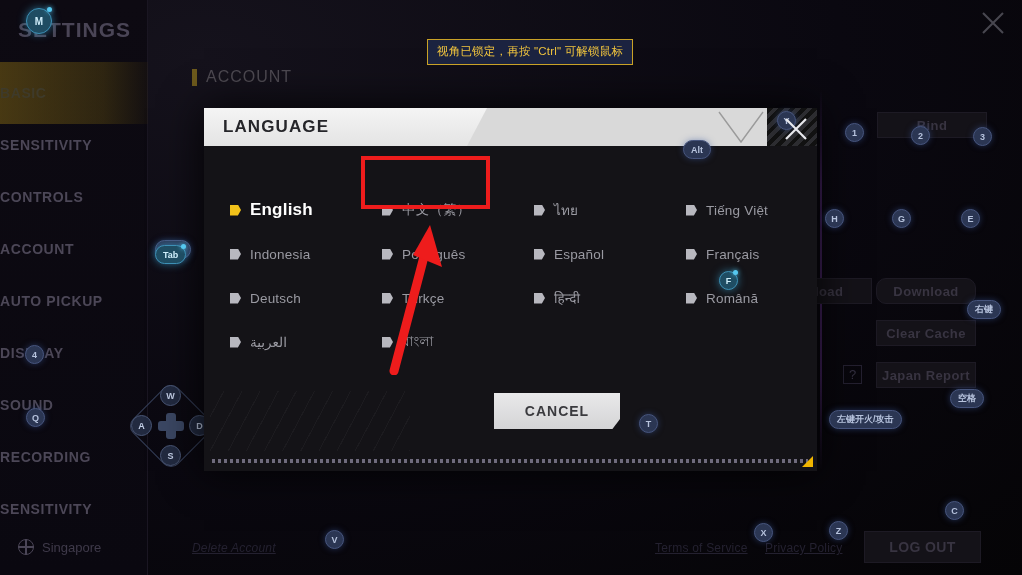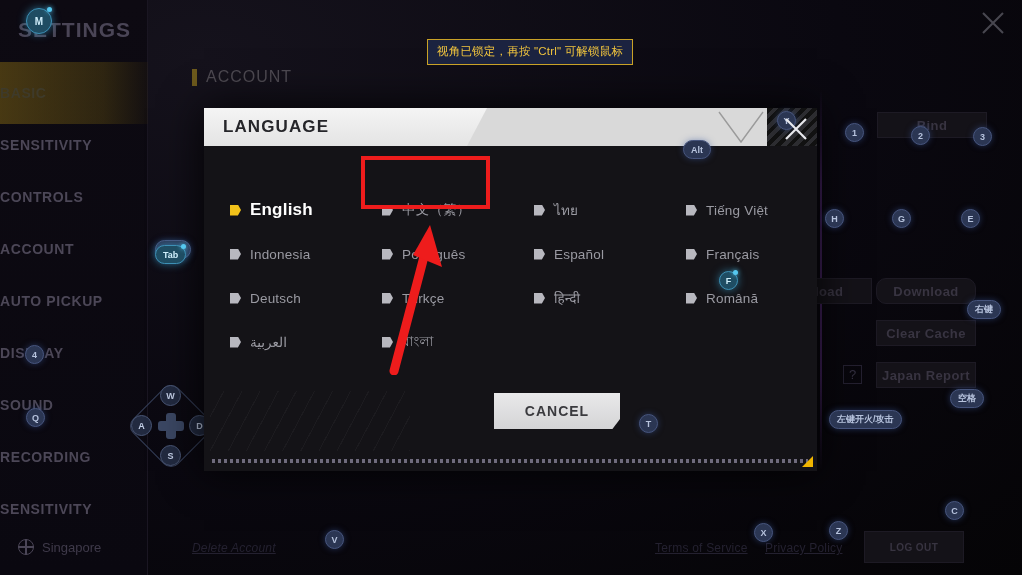--- a/index.html
+++ b/index.html
@@ -279,21 +279,21 @@
       </div>
     <div class="bg-btn" style="left:876px; top:278px; width:100px; height:26px;border-radius:10px;">
         <span>Download</span>
       </div>
     <div class="bg-btn" style="left:876px; top:320px; width:100px; height:26px;">
         <span>Clear Cache</span>
       </div>
     <div class="bg-btn" style="left:876px; top:362px; width:100px; height:26px;">
         <span>Japan Report</span>
       </div>
-    <div class="bg-btn" style="left:864px; top:531px; width:100px; height:32px; font-size:10px;align-items:center;">
+    <div class="bg-btn" style="left:864px; top:531px; width:117px; height:32px; font-size:14px;align-items:center;">
         <span>LOG OUT</span>
       </div>
 
     <div class="qmark" style="left:843px; top:365px;">
         <span>?</span>
       </div>
 
     <div class="bg-link" style="left:192px; top:541px;font-style:italic;"><span>Delete Account</span></div>
     <div class="bg-link" style="left:655px; top:541px;"><span>Terms of Service</span></div>
     <div class="bg-link" style="left:765px; top:541px;"><span>Privacy Policy</span></div>

